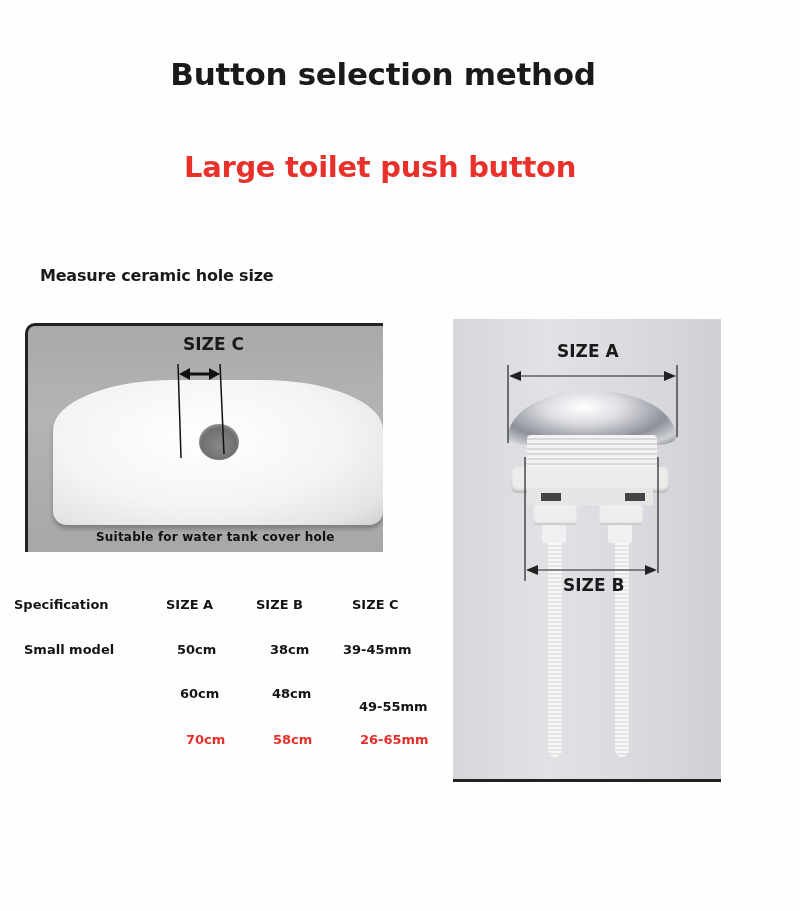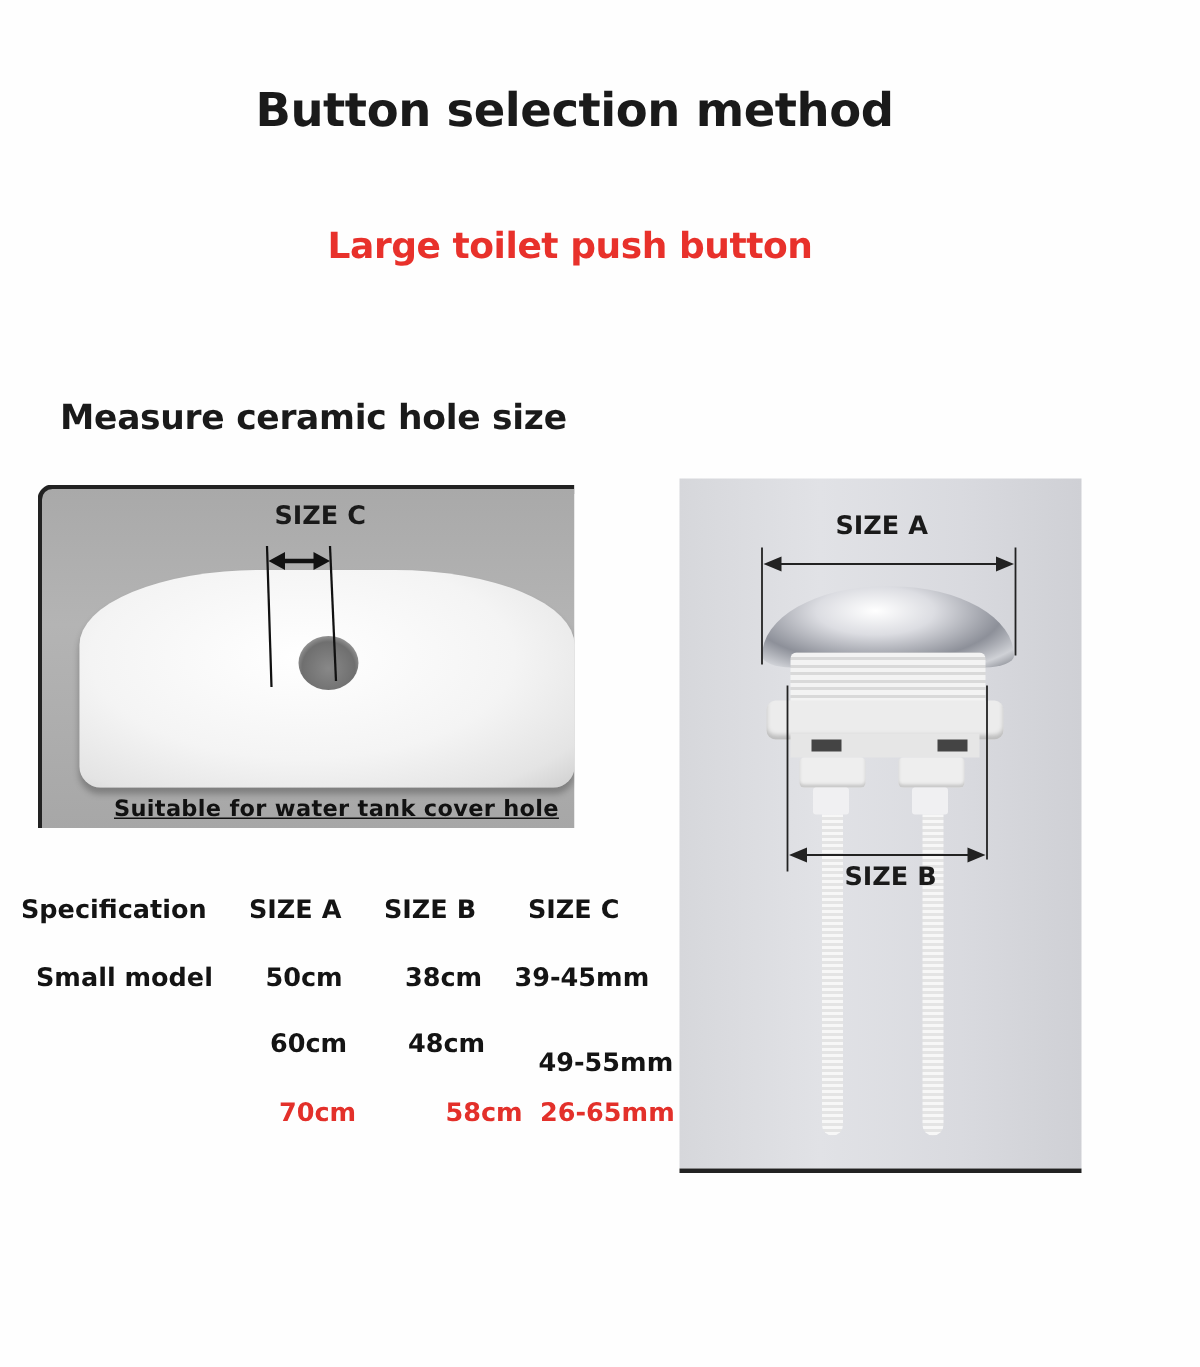--- a/index.html
+++ b/index.html
@@ -7,24 +7,24 @@
       width: 800px; height: 911px; background: #fefefe; position: relative; overflow: hidden;
       font-family: "DejaVu Sans", sans-serif;
     }
     .abs { position: absolute; }
     .title {
       left: 0; width: 766px; top: 56px; text-align: center;
       font-size: 31px; font-weight: bold; color: #1a1a1a; letter-spacing: -0.3px;
     }
     .subtitle {
       left: 0; width: 760px; top: 150px; text-align: center;
-      font-size: 24px; font-weight: bold; color: #e8312b; letter-spacing: -0.3px;
+      font-size: 29px; font-weight: bold; color: #e8312b; letter-spacing: -0.3px;
     }
     .section-heading {
-      left: 40px; top: 266px; font-size: 23px; font-weight: bold; color: #1a1a1a; letter-spacing: -0.2px;
+      left: 40px; top: 266px; font-size: 16px; font-weight: bold; color: #1a1a1a; letter-spacing: -0.2px;
     }
 
     
     .ceramic {
       left: 25px; top: 323px; width: 355px; height: 226px;
       background: linear-gradient(180deg, #a9a9a9 0%, #b4b4b4 40%, #a7a7a7 100%);
       border-top: 3px solid #222; border-left: 3px solid #222; border-radius: 10px 0 0 0;
       overflow: hidden;
     }
     .ceramic-lid {
@@ -34,25 +34,25 @@
       box-shadow: 0 4px 4px rgba(0,0,0,0.25);
     }
     .ceramic-hole {
       left: 171px; top: 98px; width: 40px; height: 36px; border-radius: 50%;
       background: radial-gradient(circle at 50% 60%, #888 0%, #6f6f6f 60%, #d8d8d8 100%);
     }
     .sizec-label {
       left: 155px; top: 8px; font-size: 17px; font-weight: bold; color: #1a1a1a;
     }
     .ceramic-caption {
-      left: 48px; top: 204px; font-size: 15px; font-weight: bold; color: #111; letter-spacing: 0.2px; text-decoration: underline;
+      left: 68px; top: 204px; font-size: 12px; font-weight: bold; color: #111; letter-spacing: 0.2px;
     }
 
     
-    .spec-row { position: absolute; height: 24px; font-size: 17px; font-weight: bold; white-space: nowrap; }
+    .spec-row { position: absolute; height: 24px; font-size: 13px; font-weight: bold; white-space: nowrap; }
     .spec-row span { position: absolute; top: 0; }
     .row-black { color: #141414; }
     .row-red { color: #e3302a; }
 
     
     .product {
       left: 453px; top: 319px; width: 268px; height: 460px;
       background: linear-gradient(90deg, #d6d7db 0%, #e1e2e6 35%, #d9dadf 70%, #cfd0d5 100%);
       border-bottom: 3px solid #222;
       overflow: hidden;
@@ -122,21 +122,21 @@
     <span style="left:270px;">38cm</span>
     <span style="left:343px;">39-45mm</span>
   </div>
   <div class="spec-row row-black" style="left:0; top:686px; width:460px;">
     <span style="left:180px;">60cm</span>
     <span style="left:272px;">48cm</span>
     <span style="left:359px;margin-top:13px;">49-55mm</span>
   </div>
   <div class="spec-row row-red" style="left:0; top:732px; width:460px;">
     <span style="left:186px;">70cm</span>
-    <span style="left:273px;margin-left:24px;">58cm</span>
+    <span style="left:273px;">58cm</span>
     <span style="left:360px;">26-65mm</span>
   </div>
 </div>
 
 <div class="abs product">
   <div class="abs cap"></div>
   <div class="abs thread"></div>
   <div class="abs nut"></div>
   <div class="abs base"></div>
   <div class="abs slot1"></div>

